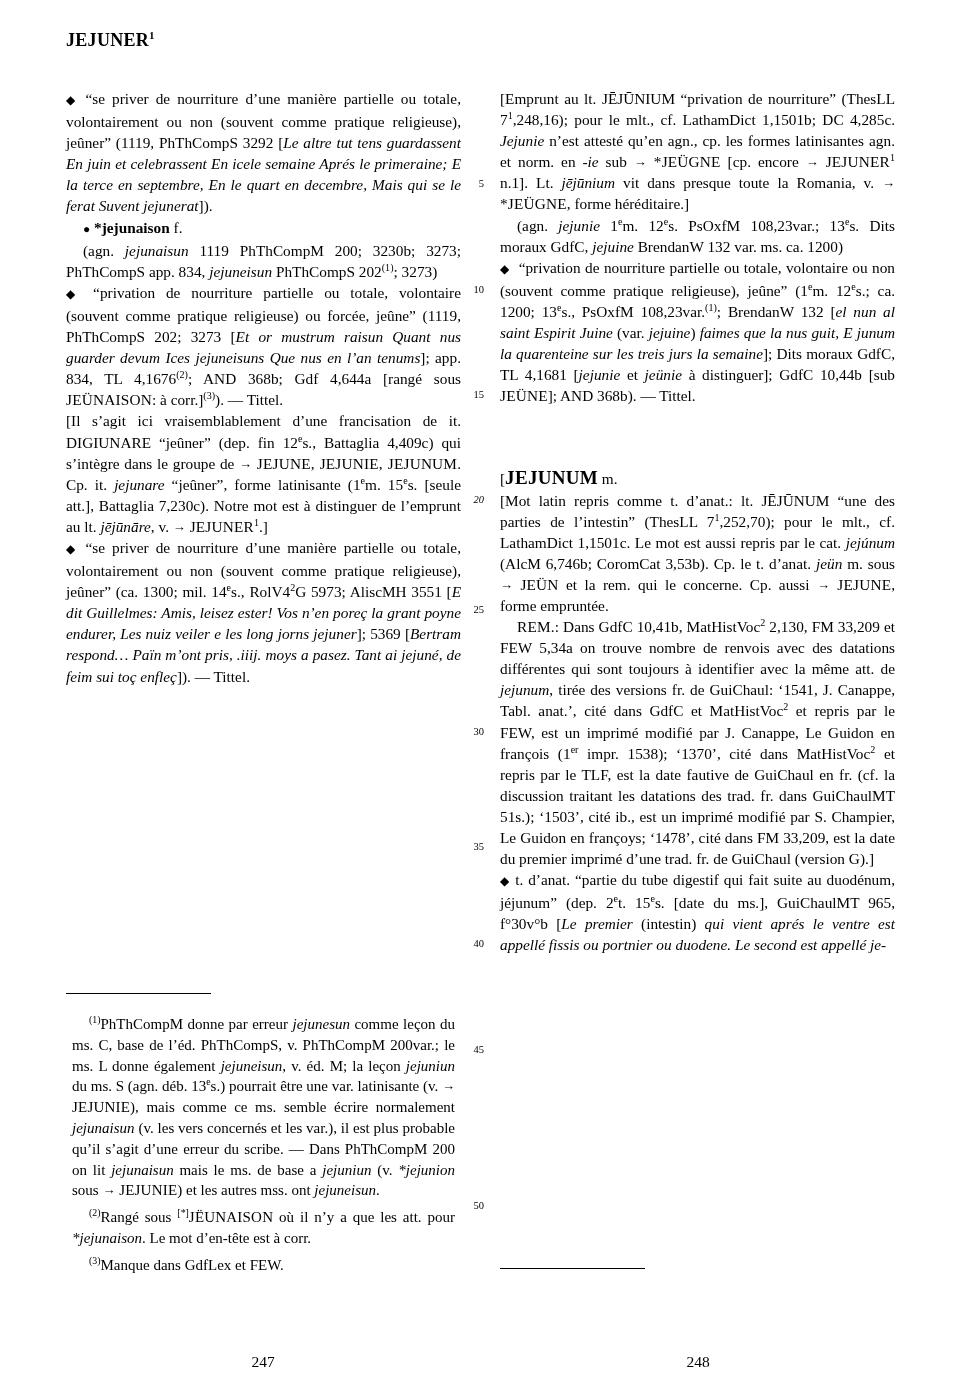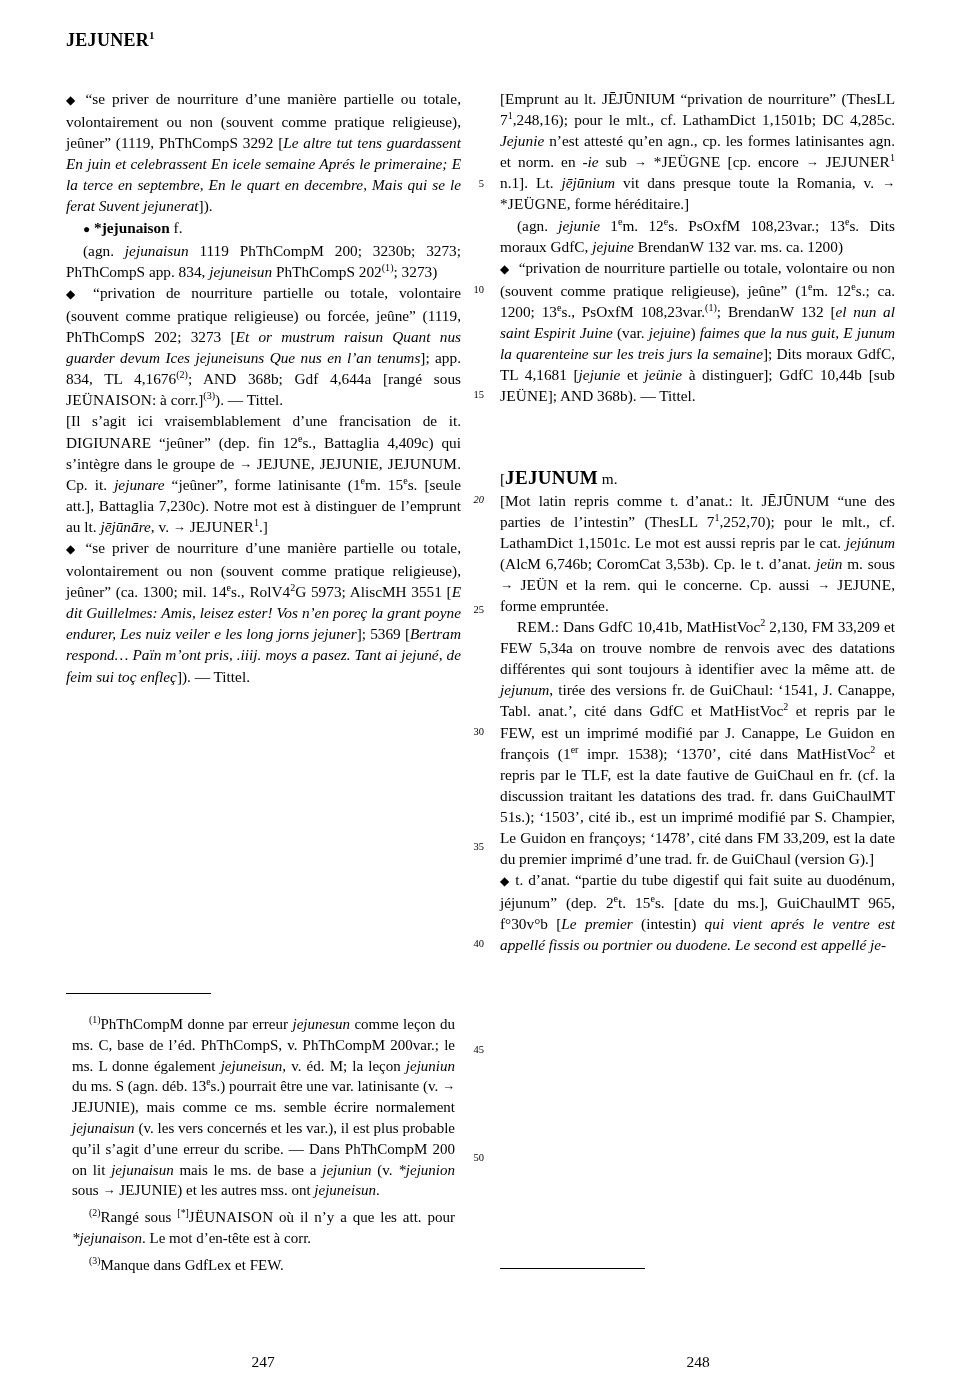--- a/index.html
+++ b/index.html
@@ -200,18 +200,18 @@
 
   <div class="lineno" style="left:468px; top:178px;">5</div>
   <div class="lineno" style="left:468px; top:284px;">10</div>
   <div class="lineno" style="left:468px; top:389px;">15</div>
   <div class="lineno" style="left:468px; top:494px;font-style:italic;">20</div>
   <div class="lineno" style="left:468px; top:604px;">25</div>
   <div class="lineno" style="left:468px; top:726px;">30</div>
   <div class="lineno" style="left:468px; top:832px;margin-top:9px;">35</div>
   <div class="lineno" style="left:468px; top:938px;">40</div>
   <div class="lineno" style="left:468px; top:1044px;">45</div>
-  <div class="lineno" style="left:468px; top:1152px;">50</div>
+  <div class="lineno" style="left:468px; top:1200px;">50</div>
 
   <div class="folio" style="left:203px; top:1353px;">247</div>
   <div class="folio" style="left:638px; top:1353px;">248</div>
 
 </div>
 
 </body></html>

